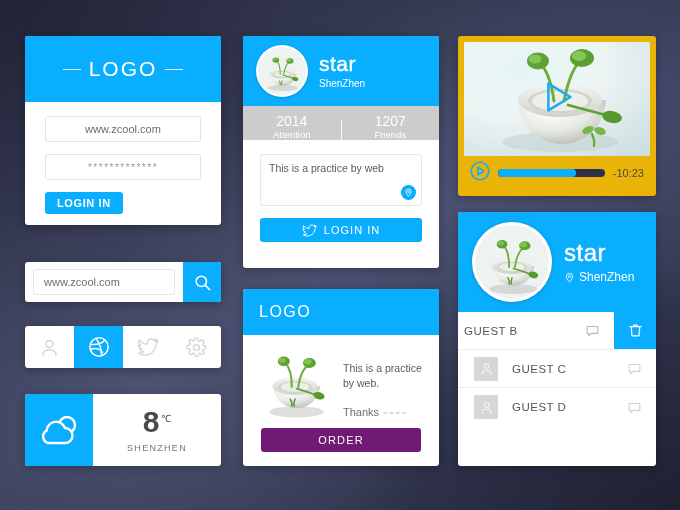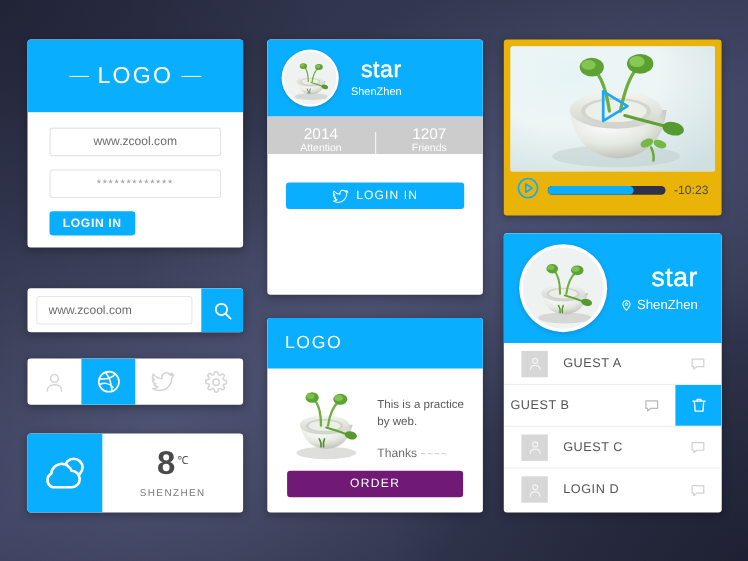--- a/index.html
+++ b/index.html
@@ -113,21 +113,21 @@
   #star-card { left: 243px; top: 36px; width: 196px; height: 232px; }
   #star-header {
     height: 70px; background: #0aaeff;
     display: flex; align-items: center; padding-left: 13px; gap: 11px;
   }
   .avatar-ring {
     width: 52px; height: 52px; border-radius: 50%;
     background: #ffffff; padding: 2px; flex-shrink: 0;
     box-shadow: 0 1px 3px rgba(0,0,0,0.18);
   }
-  .star-names { display: flex; flex-direction: column; text-align: right; }
+  .star-names { display: flex; flex-direction: column; }
   .star-name {
     color: #ffffff; font-size: 21px; font-weight: 300;
     letter-spacing: 0.5px; line-height: 1.05;
     -webkit-text-stroke: 0.4px #ffffff;
   }
   .star-loc { color: #ffffff; font-size: 10px; margin-top: 3px; }
 
   #stats-bar {
     height: 34px; background: #cccccc; display: flex; align-items: flex-end;
   }
@@ -358,20 +358,29 @@
         <div class="stat-lbl">Attention</div>
       </div>
       <div id="stat-div"></div>
       <div class="stat">
         <div class="stat-num">1207</div>
         <div class="stat-lbl">Friends</div>
       </div>
     </div>
 
     <div id="star-body">
+      <div id="note-box">
+        <span>This is a practice by web</span>
+        <div id="pin-badge">
+          <svg width="9" height="9" viewBox="0 0 24 24" fill="none" stroke="#ffffff" stroke-width="2.4">
+            <path d="M12 22s7-7.1 7-12a7 7 0 1 0-14 0c0 4.9 7 12 7 12z" stroke-linejoin="round"></path>
+            <circle cx="12" cy="10" r="2.3"></circle>
+          </svg>
+        </div>
+      </div>
       <div id="tw-login-btn">
         <svg width="15" height="15" viewBox="0 0 24 24" fill="none" stroke="#ffffff" stroke-width="1.5">
           <path d="M22 5.1c-.8.4-1.6.6-2.5.7.9-.5 1.6-1.4 1.9-2.4-.8.5-1.8.9-2.8 1.1A4.3 4.3 0 0 0 11.2 8c0 .3 0 .7.1 1A12.3 12.3 0 0 1 2.5 4.5a4.3 4.3 0 0 0 1.3 5.7c-.7 0-1.4-.2-2-.5v.1c0 2 1.5 3.8 3.4 4.2-.6.2-1.3.2-2 .1.6 1.7 2.2 2.9 4 3A8.7 8.7 0 0 1 2 18.9a12.2 12.2 0 0 0 6.6 1.9c7.9 0 12.3-6.6 12.3-12.3v-.6c.9-.6 1.6-1.4 2.1-2.3z" stroke-linejoin="round"></path>
         </svg>
         <span>LOGIN IN</span>
       </div>
     </div>
   </div>
 
   <div id="order-card" class="card">
@@ -455,34 +464,20 @@
         <span class="star-loc" style="display:flex;align-items:center;gap:4px;font-size:12px;margin-top:5px">
           <svg width="11" height="11" viewBox="0 0 24 24" fill="none" stroke="#ffffff" stroke-width="2">
             <path d="M12 22s7-7.1 7-12a7 7 0 1 0-14 0c0 4.9 7 12 7 12z" stroke-linejoin="round"></path>
             <circle cx="12" cy="10" r="2.3"></circle>
           </svg>
           <span>ShenZhen</span>
         </span>
       </div>
     </div>
 
-    <div class="guest-row">
-      <div class="g-avatar">
-        <svg width="15" height="15" viewBox="0 0 24 24" fill="none" stroke="#f3f3f3" stroke-width="1.8">
-          <circle cx="12" cy="8" r="3.6"></circle>
-            <path d="M5 21c0-4 3.2-6.2 7-6.2s7 2.2 7 6.2" stroke-linecap="round"></path>
-        </svg>
-      </div>
-      <span class="g-name">GUEST A</span>
-      <span class="g-chat">
-        <svg width="15" height="15" viewBox="0 0 24 24" fill="none" stroke="currentColor" stroke-width="1.8">
-          <path d="M3.5 5.5h17v11h-10l-4.5 3.5v-3.5h-2.5z" stroke-linejoin="round"></path>
-        </svg>
-      </span>
-    </div>
 
     <div class="guest-row swiped">
       <span class="g-name">GUEST B</span>
       <span class="g-chat">
         <svg width="15" height="15" viewBox="0 0 24 24" fill="none" stroke="#b9b9b9" stroke-width="1.8">
           <path d="M3.5 5.5h17v11h-10l-4.5 3.5v-3.5h-2.5z" stroke-linejoin="round"></path>
         </svg>
       </span>
       <div class="del-btn">
         <svg width="17" height="17" viewBox="0 0 24 24" fill="none" stroke="#ffffff" stroke-width="1.7">
@@ -508,21 +503,21 @@
       </span>
     </div>
 
     <div class="guest-row">
       <div class="g-avatar">
         <svg width="15" height="15" viewBox="0 0 24 24" fill="none" stroke="#f3f3f3" stroke-width="1.8">
           <circle cx="12" cy="8" r="3.6"></circle>
             <path d="M5 21c0-4 3.2-6.2 7-6.2s7 2.2 7 6.2" stroke-linecap="round"></path>
         </svg>
       </div>
-      <span class="g-name">LOGIN D</span>
+      <span class="g-name">GUEST D</span>
       <span class="g-chat">
         <svg width="15" height="15" viewBox="0 0 24 24" fill="none" stroke="currentColor" stroke-width="1.8">
           <path d="M3.5 5.5h17v11h-10l-4.5 3.5v-3.5h-2.5z" stroke-linejoin="round"></path>
         </svg>
       </span>
     </div>
   </div>
 
 </div>
 

